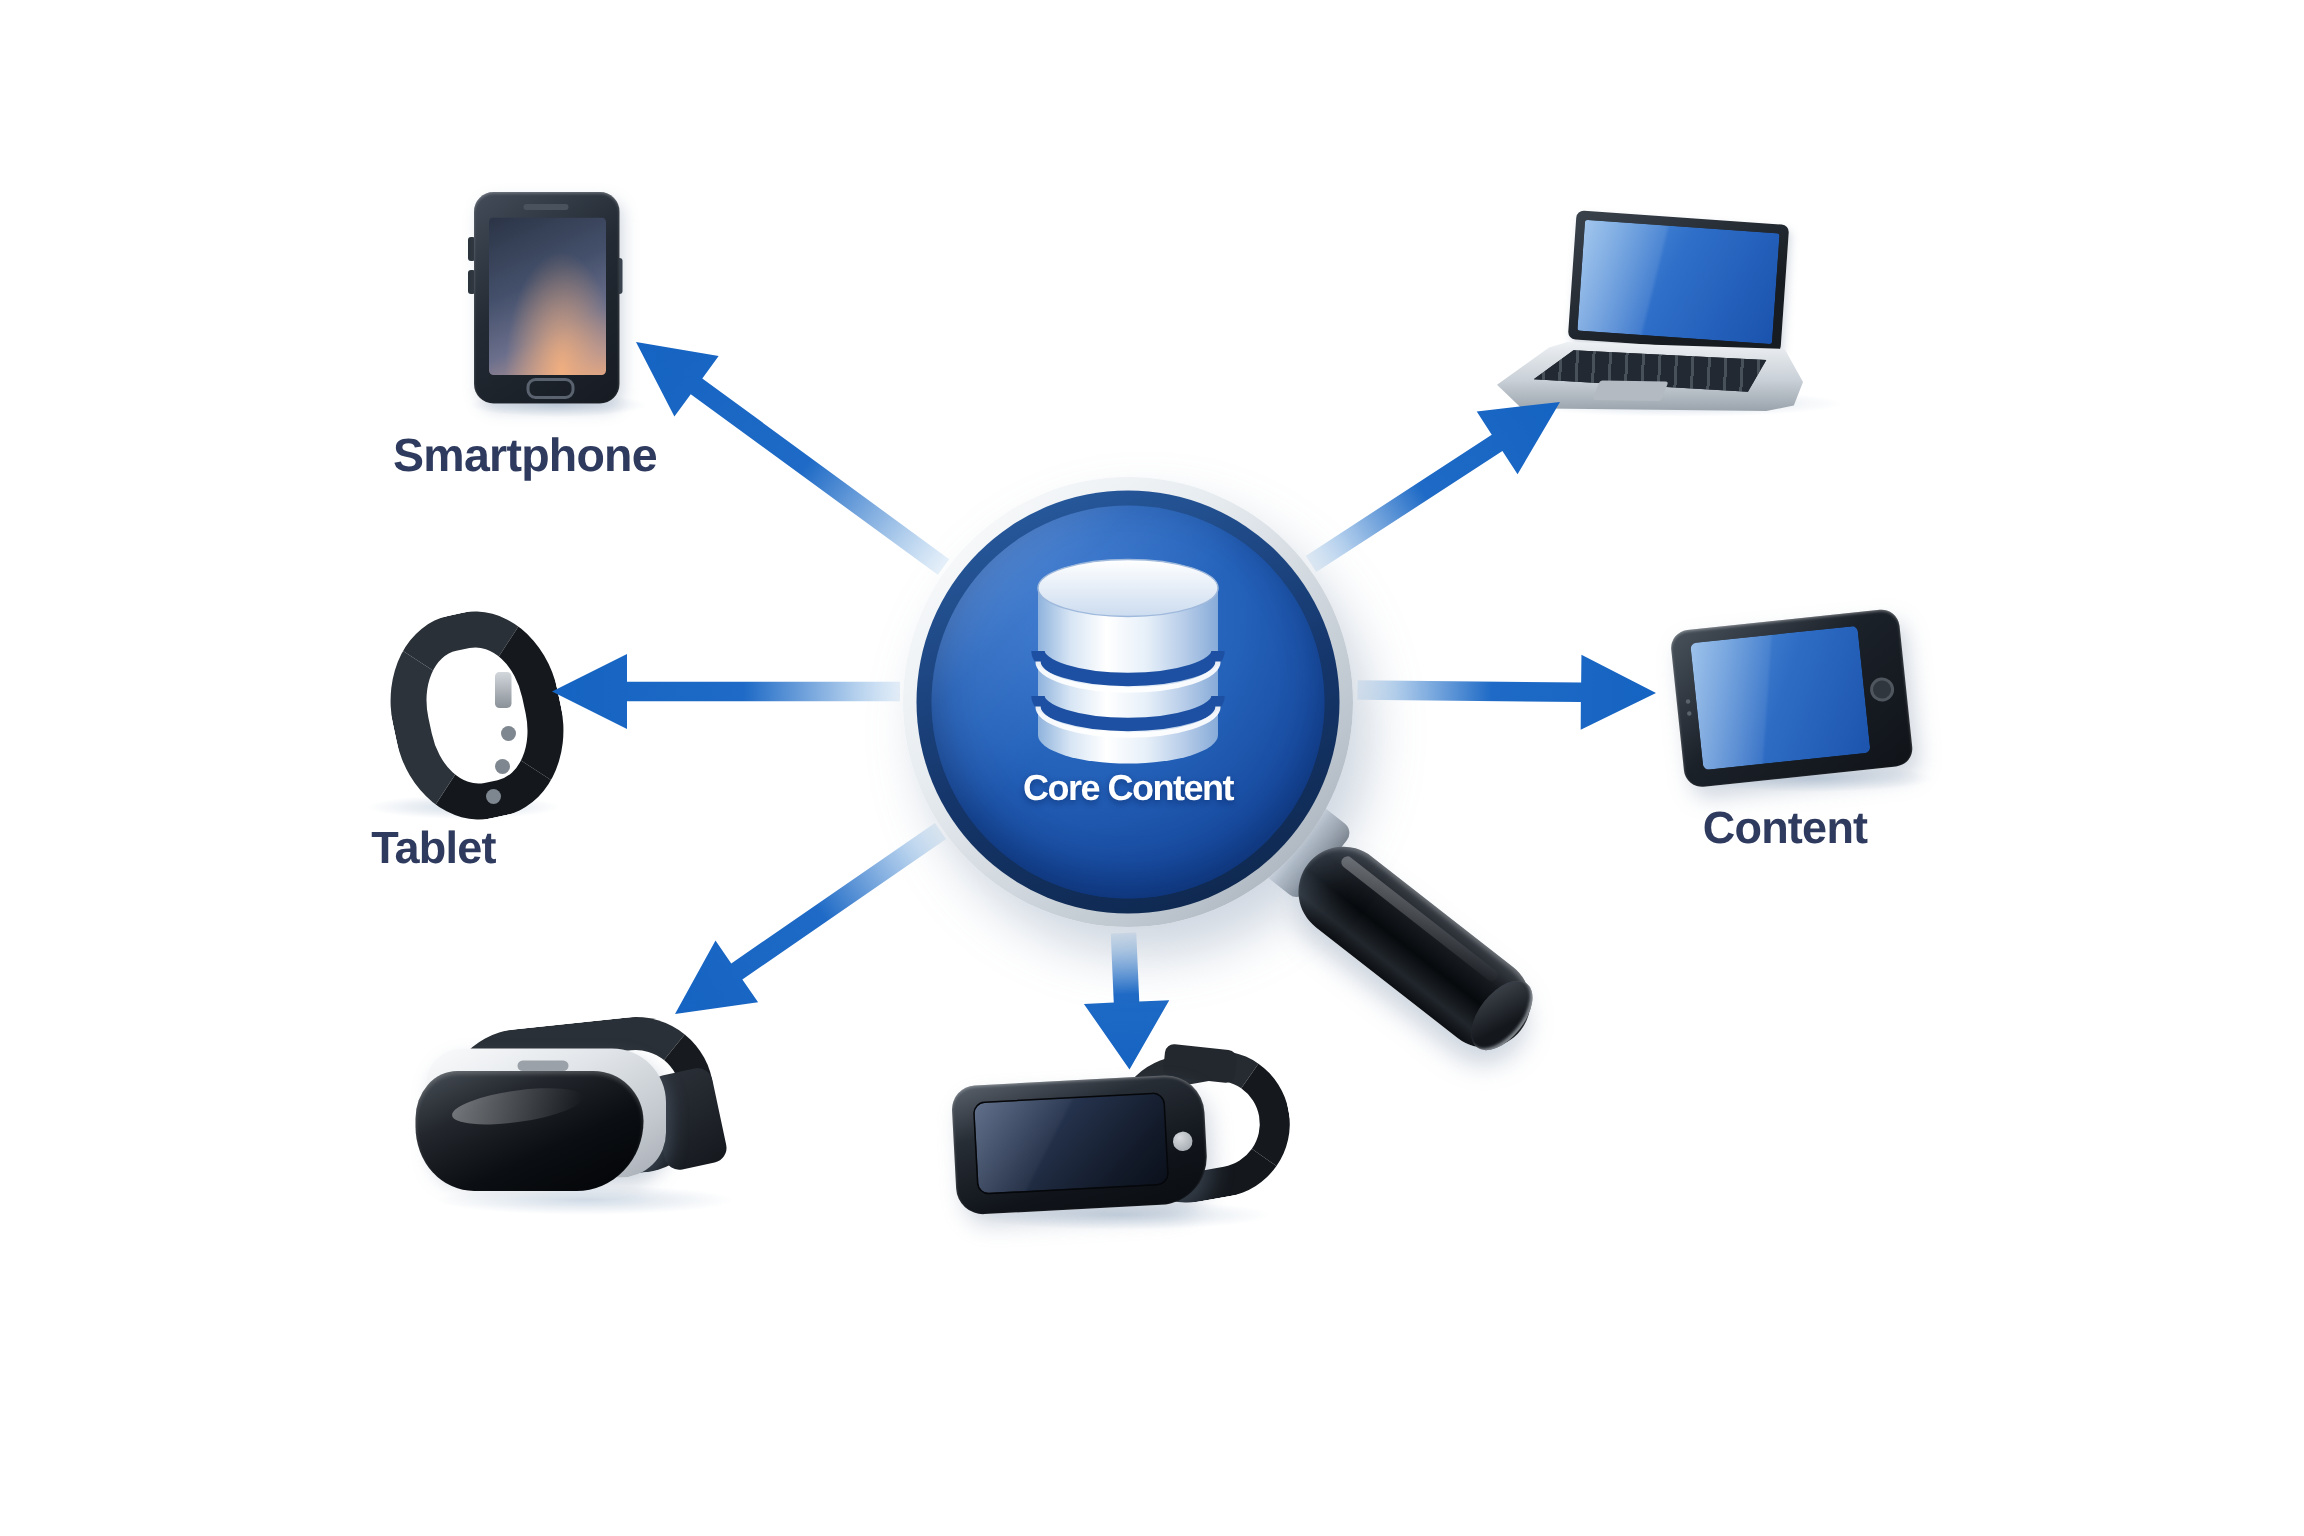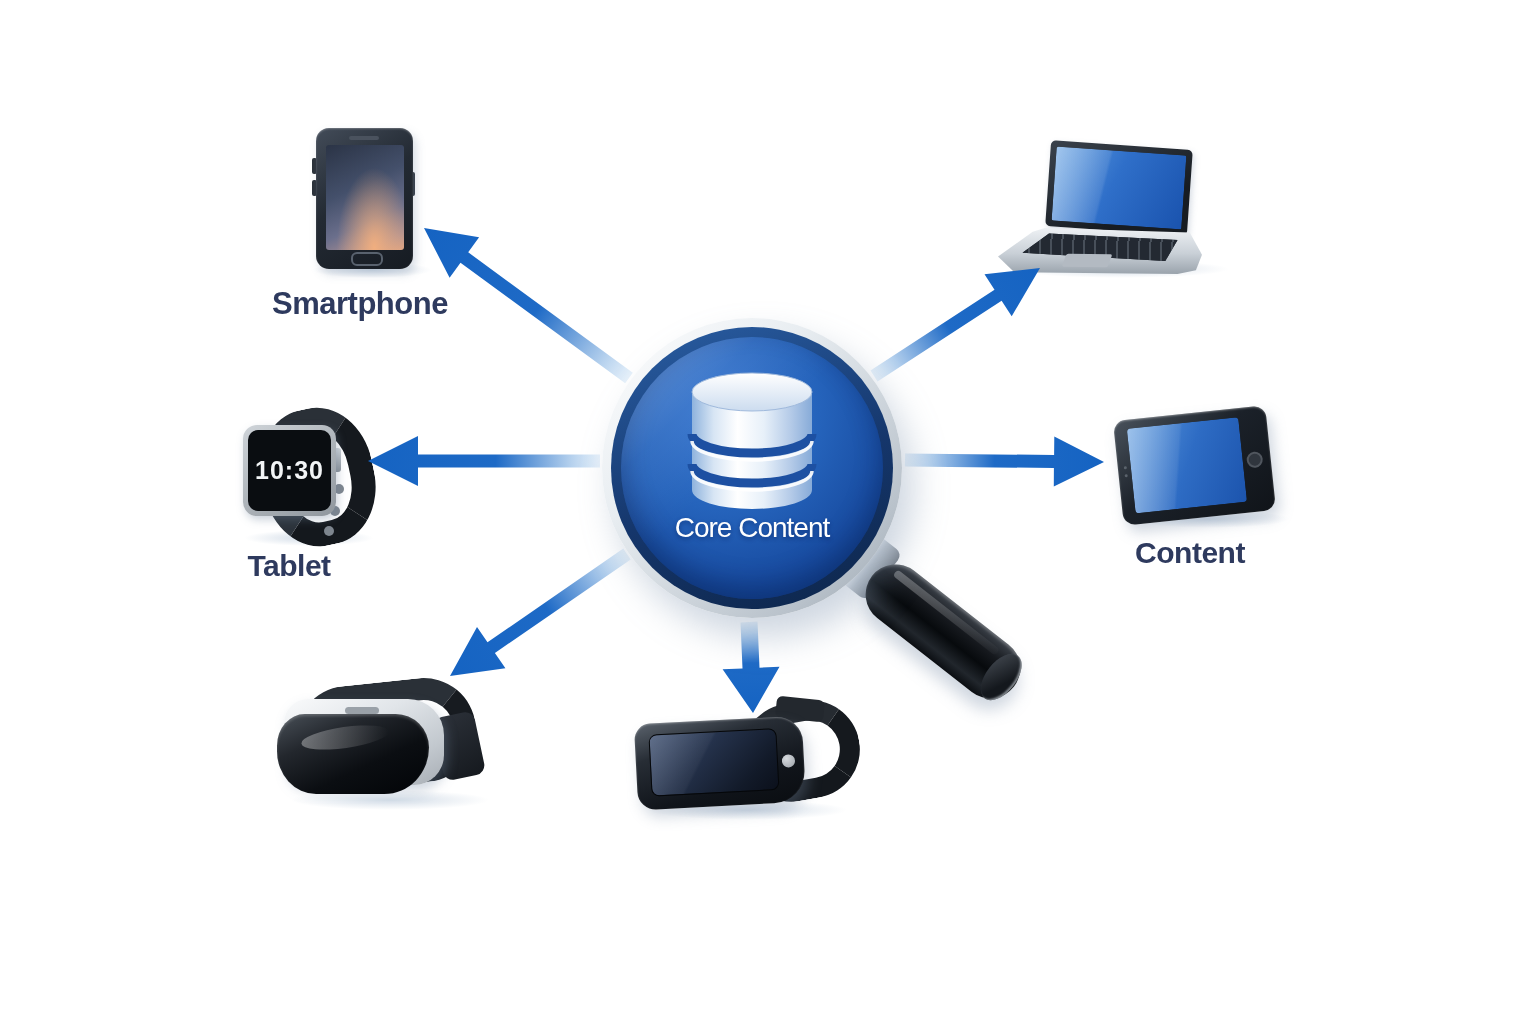--- a/index.html
+++ b/index.html
@@ -15,21 +15,21 @@
     background:linear-gradient(135deg,#ffffff 0%,#e8edf1 35%,#b9c2cb 80%,#9aa4ae 100%);
     box-shadow:12px 20px 34px rgba(128,150,176,.38);z-index:3;}
   .lens-ring{position:absolute;inset:9px;border-radius:50%;
     background:linear-gradient(160deg,#2a5fa5 0%,#15366b 55%,#0d2549 100%);}
   .lens-face{position:absolute;inset:19px;border-radius:50%;
     background:radial-gradient(circle at 38% 28%,#3877d0 0%,#2563bb 40%,#184ca1 70%,#113e8d 100%);
     box-shadow:inset 0 -12px 26px rgba(0,18,60,.38);}
   .lens-glare{position:absolute;inset:19px;border-radius:50%;
     background:linear-gradient(135deg,rgba(255,255,255,.30) 0%,rgba(255,255,255,.06) 26%,rgba(255,255,255,0) 46%);}
   .lens-label{position:absolute;left:0;top:194px;width:100%;text-align:center;color:#ffffff;
-    font-size:28px;font-weight:normal;letter-spacing:-1px;white-space:nowrap;
+    font-size:24px;font-weight:bold;letter-spacing:-1px;white-space:nowrap;
     text-shadow:0 2px 4px rgba(0,25,80,.45);}
   .db-svg{position:absolute;left:66px;top:50px;}
   .ferrule{position:absolute;left:845px;top:534px;width:44px;height:60px;border-radius:8px;
     background:linear-gradient(90deg,#565c63 0%,#eef1f4 40%,#c4cad0 58%,#7c838b 100%);
     transform:rotate(38deg);z-index:3;}
   .handle{position:absolute;left:872px;top:546px;width:180px;height:60px;border-radius:30px;
     background:linear-gradient(180deg,#3d434b 0%,#16191e 30%,#070a0d 55%,#21262c 82%,#0b0e12 100%);
     transform:rotate(38deg);transform-origin:left center;
     box-shadow:inset 0 2px 3px rgba(255,255,255,.25),6px 10px 16px rgba(120,140,165,.35);z-index:3;}
   .handle:before{content:'';position:absolute;left:16px;top:9px;right:34px;height:8px;border-radius:4px;
@@ -178,40 +178,37 @@
     </svg>
 
   <div class="soft-shadow" style="left:312px;top:262px;width:120px;height:16px;"></div>
   <div class="phone-btn" style="left:312px;top:158px;width:5px;height:16px;"></div>
   <div class="phone-btn" style="left:312px;top:180px;width:5px;height:16px;"></div>
   <div class="phone-btn" style="left:410px;top:172px;width:5px;height:24px;"></div>
   <div class="phone-body"></div>
   <div class="phone-speaker"></div>
   <div class="phone-screen"></div>
   <div class="phone-home"></div>
-  <div class="dev-label" style="left:270px;top:286px;width:180px;font-size:31px;">Smartphone</div>
+  <div class="dev-label" style="left:260px;top:286px;width:180px;font-size:31px;">Smartphone</div>
 
   <div class="soft-shadow" style="left:1010px;top:260px;width:220px;height:18px;"></div>
   <div class="laptop-screen">
     <div class="laptop-display"></div>
   </div>
   <div class="laptop-base">
     <div class="laptop-keyboard"></div>
     <div class="laptop-trackpad"></div>
   </div>
 
   <div class="soft-shadow" style="left:244px;top:530px;width:130px;height:16px;"></div>
   <div class="watch-loop"></div>
   <div class="watch-dot" style="left:334px;top:484px;"></div>
   <div class="watch-dot" style="left:330px;top:506px;"></div>
   <div class="watch-dot" style="left:324px;top:526px;"></div>
   <div class="watch-crown"></div>
-  <div class="watch-face">
-    <div class="watch-screen">10:30</div>
-  </div>
   <div class="dev-label" style="left:214px;top:549px;width:150px;font-size:30px;">Tablet</div>
 
   <div class="soft-shadow" style="left:1130px;top:510px;width:160px;height:18px;"></div>
   <div class="tablet-body">
     <div class="tablet-screen"></div>
     <div class="tablet-home"></div>
     <div class="tablet-cam"></div>
     <div class="tablet-cam2"></div>
   </div>
   <div class="dev-label" style="left:1115px;top:536px;width:150px;font-size:30px;">Content</div>

